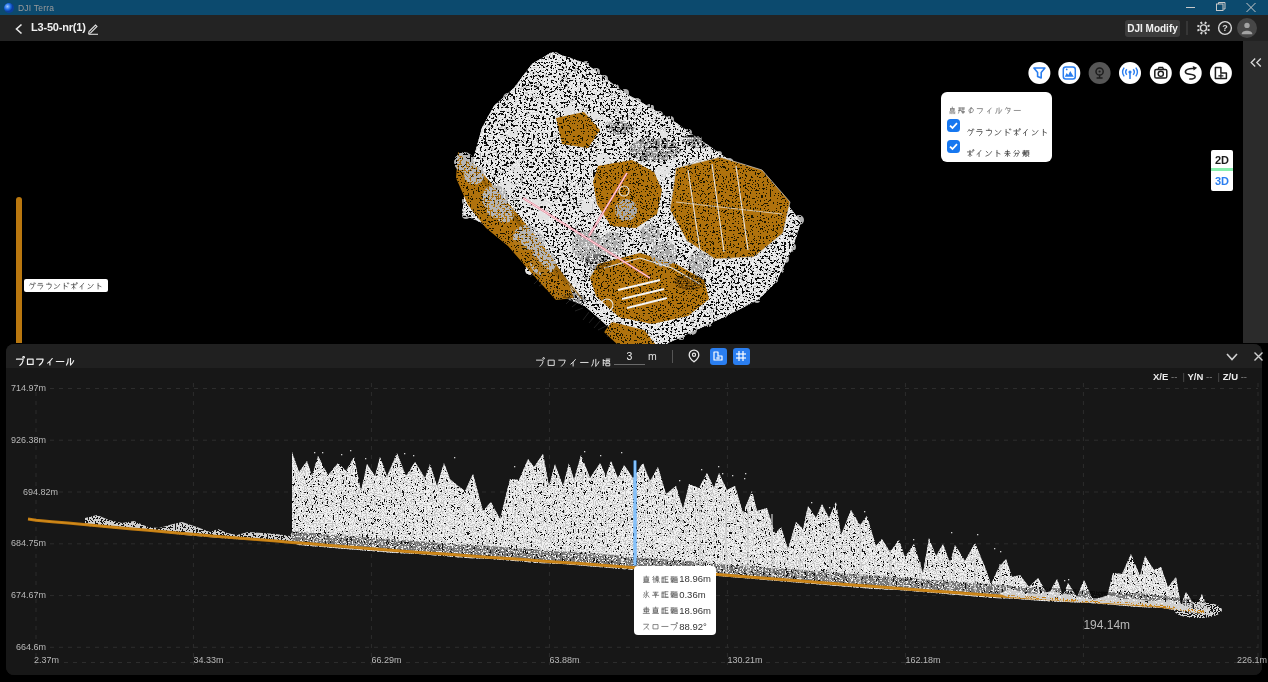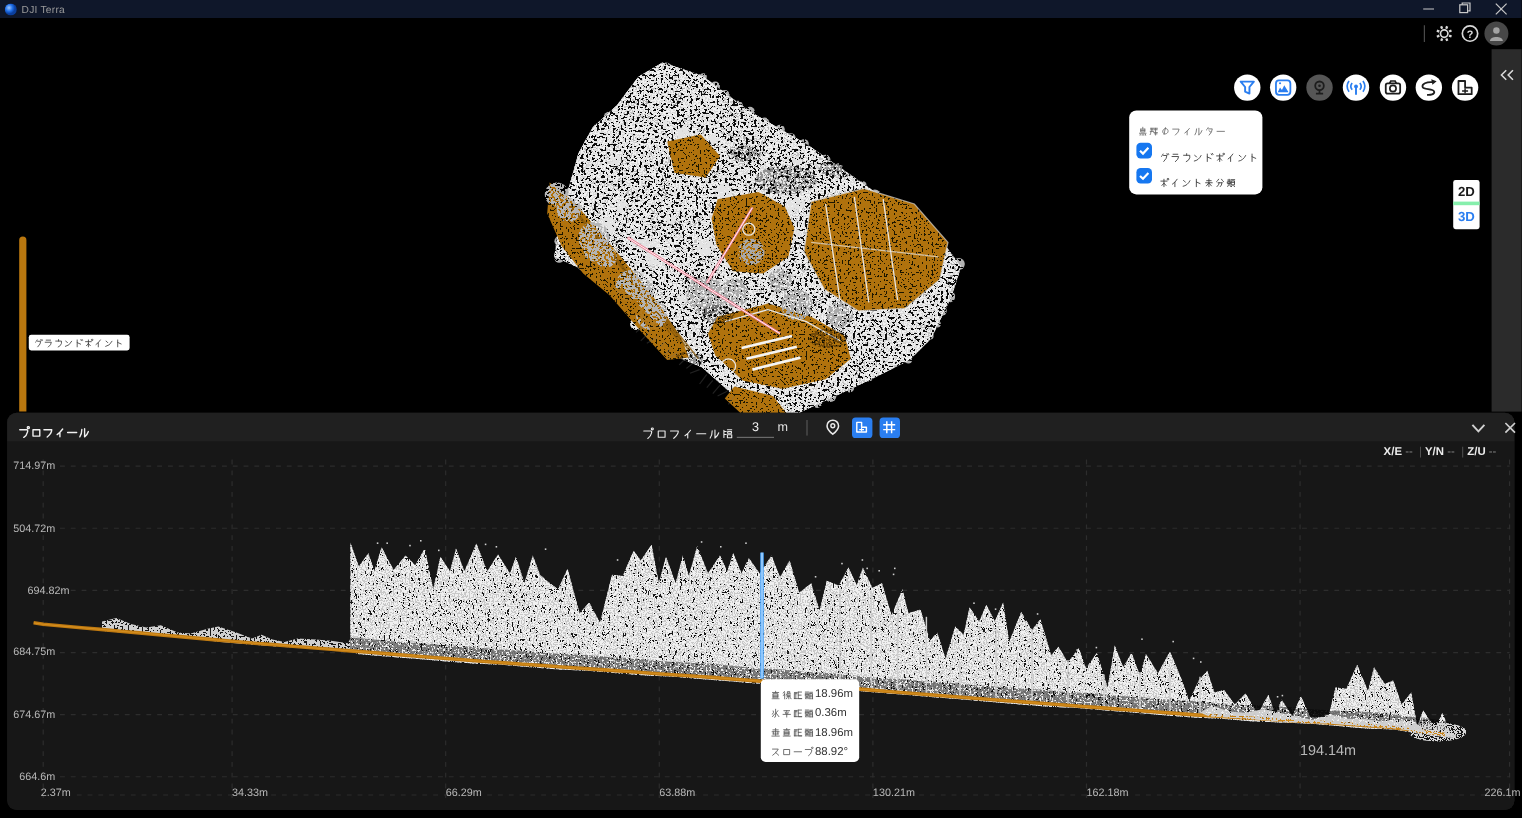--- a/index.html
+++ b/index.html
@@ -1,38 +1,49 @@
 <!DOCTYPE html>
 <html><head><meta charset="utf-8"><style>
 *{margin:0;padding:0;box-sizing:border-box}
 html,body{width:1268px;height:682px;background:#000;overflow:hidden;font-family:"Liberation Sans",sans-serif}
 .abs{position:absolute}
 </style></head><body>
 <div class="abs" style="left:0;top:0;width:1268px;height:682px;background:#000">
-<div class="abs" style="left:0;top:0;width:1268px;height:15px;background:#0f172a">
+<div class="abs" style="left:0;top:0;width:1268px;height:15px;background:#0c4a6e">
 <svg width="10" height="10" style="position:absolute;left:4px;top:3px">
         <defs>
           <radialGradient id="lg" cx="35%" cy="35%">
             <stop offset="0%" stop-color="#9ec8ff"></stop>
             <stop offset="60%" stop-color="#1f6fe8"></stop>
             <stop offset="100%" stop-color="#0b3f9e"></stop>
           </radialGradient>
         </defs>
         <circle cx="5" cy="5" r="5" fill="url(#lg)"></circle>
       </svg>
 <span class="abs" style="left:18px;top:2.5px;font-size:8.5px;color:#9b9b9b;letter-spacing:0.2px">DJI Terra</span>
 <svg width="100" height="15" style="position:absolute;left:1168px;top:0" viewBox="0 0 100 15">
         <g stroke="#c9c9c9" stroke-width="1" fill="none">
           <line x1="18" y1="7.5" x2="27" y2="7.5"></line>
           <rect x="48.5" y="4" width="6.5" height="6.5"></rect>
           <path d="M50.5,4 V2.5 H57 V9 H55.5"></path>
           <line x1="78.5" y1="3" x2="87.5" y2="12"></line>
           <line x1="87.5" y1="3" x2="78.5" y2="12"></line>
         </g>
       </svg>
+</div>
+<div class="abs" style="left:0;top:15px;width:1268px;height:26px;background:#232323">
+<svg width="10" height="12" style="position:absolute;left:14px;top:8px" viewBox="0 0 10 12">
+        <path d="M7.5,1.5 L2.5,6 L7.5,10.5" fill="none" stroke="#e8e8e8" stroke-width="1.6"></path>
+      </svg>
+<span class="abs" style="left:31px;top:6px;font-size:11px;font-weight:bold;color:#f0f0f0;letter-spacing:-0.2px">L3-50-nr(1)</span>
+<svg width="13" height="13" style="position:absolute;left:87px;top:7px" viewBox="0 0 13 13">
+        <path d="M2,9.5 L8.5,3 L10,4.5 L3.5,11 L1.6,11.4 Z" fill="none" stroke="#dcdcdc" stroke-width="1.1"></path>
+        <line x1="1.5" y1="12.3" x2="11" y2="12.3" stroke="#dcdcdc" stroke-width="1.1"></line>
+      </svg>
+<div class="abs" style="left:1125px;top:4.5px;width:55px;height:17px;background:#3c3c3c;border-radius:3px;text-align:center;line-height:17px;font-size:10px;font-weight:bold;color:#f2f2f2">DJI Modify</div>
 </div>
 <svg width="175" height="24" viewBox="0 0 175 24" style="position:absolute;left:1093px;top:16px" xmlns="http://www.w3.org/2000/svg">
       <line x1="94" y1="5" x2="94" y2="19" stroke="#4a4a4a" stroke-width="1"></line>
       <g transform="translate(110.5,12)">
         <circle r="3.1" fill="none" stroke="#d8d8d8" stroke-width="1.4"></circle>
         <g stroke="#d8d8d8" stroke-width="1.9">
           <line x1="4.08" y1="1.65" x2="6.12" y2="2.47"></line>
           <line x1="1.72" y1="4.05" x2="2.58" y2="6.08"></line>
           <line x1="-1.65" y1="4.08" x2="-2.47" y2="6.12"></line>
           <line x1="-4.05" y1="1.72" x2="-6.08" y2="2.58"></line>
@@ -652,21 +663,21 @@
       <g filter="url(#trS)">
         <ellipse cx="1198" cy="610" rx="24" ry="8" fill="#d6d6d6"></ellipse>
       </g>
       <g filter="url(#brH)">
         <path d="M1000,594 L1010,588 L1024,593 L1038,594 L1052,591 L1066,594 L1080,597 L1094,600 L1108,595 L1122,599 L1136,599 L1150,601 L1164,600 L1178,601 L1190,611 L1176,609 L1162,607 L1148,606 L1134,605 L1120,604 L1106,603 L1092,603 L1078,602 L1064,601 L1050,600 L1036,599 L1022,598 L1008,597 Z" fill="#cfcfcf"></path>
       </g>
       <line x1="635" y1="460.5" x2="635" y2="565.5" stroke="#4aa3f8" stroke-width="3"></line>
       <line x1="635" y1="460.5" x2="635" y2="565.5" stroke="#bfe0ff" stroke-width="1"></line>
     </svg>
 <div class="abs" style="left:0;top:383.0px;width:46px;text-align:right;font-size:9px;color:#b8b8b8">714.97m</div>
-<div class="abs" style="left:0;top:434.7px;width:46px;text-align:right;font-size:9px;color:#b8b8b8">504.72m</div>
+<div class="abs" style="left:0;top:434.7px;width:46px;text-align:right;font-size:9px;color:#b8b8b8">926.38m</div>
 <div class="abs" style="left:12px;top:486.5px;width:46px;text-align:right;font-size:9px;color:#b8b8b8">694.82m</div>
 <div class="abs" style="left:0;top:538.3px;width:46px;text-align:right;font-size:9px;color:#b8b8b8">684.75m</div>
 <div class="abs" style="left:0;top:590.1px;width:46px;text-align:right;font-size:9px;color:#b8b8b8">674.67m</div>
 <div class="abs" style="left:0;top:641.8px;width:46px;text-align:right;font-size:9px;color:#b8b8b8">664.6m</div>
 <div class="abs" style="left:34.0px;top:655px;font-size:9px;color:#b8b8b8">2.37m</div>
 <div class="abs" style="left:193.4px;top:655px;font-size:9px;color:#b8b8b8">34.33m</div>
 <div class="abs" style="left:371.4px;top:655px;font-size:9px;color:#b8b8b8">66.29m</div>
 <div class="abs" style="left:549.4px;top:655px;font-size:9px;color:#b8b8b8">63.88m</div>
 <div class="abs" style="left:727.4px;top:655px;font-size:9px;color:#b8b8b8">130.21m</div>
 <div class="abs" style="left:905.4px;top:655px;font-size:9px;color:#b8b8b8">162.18m</div>

